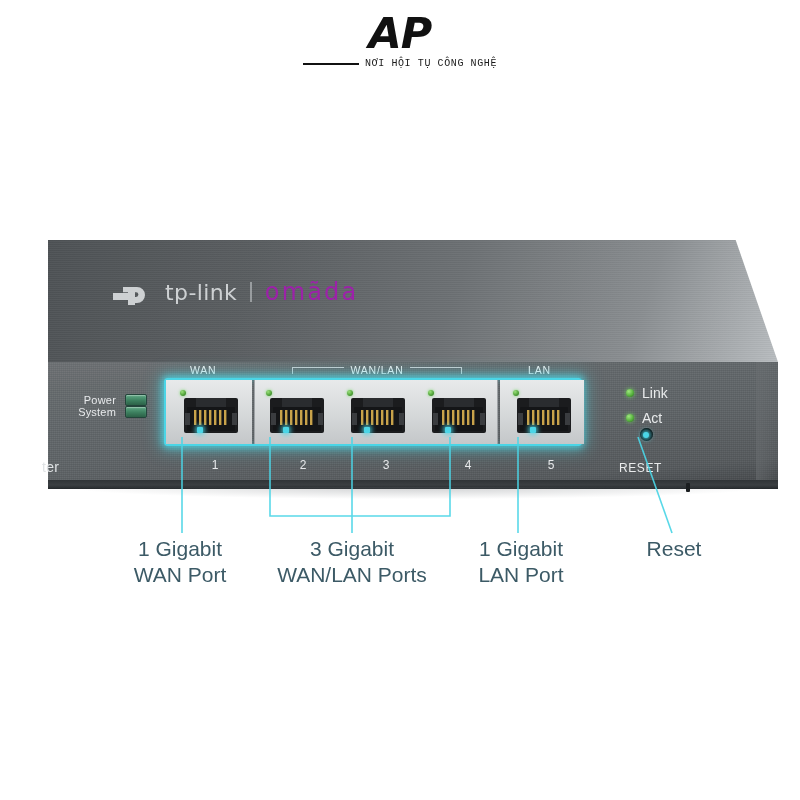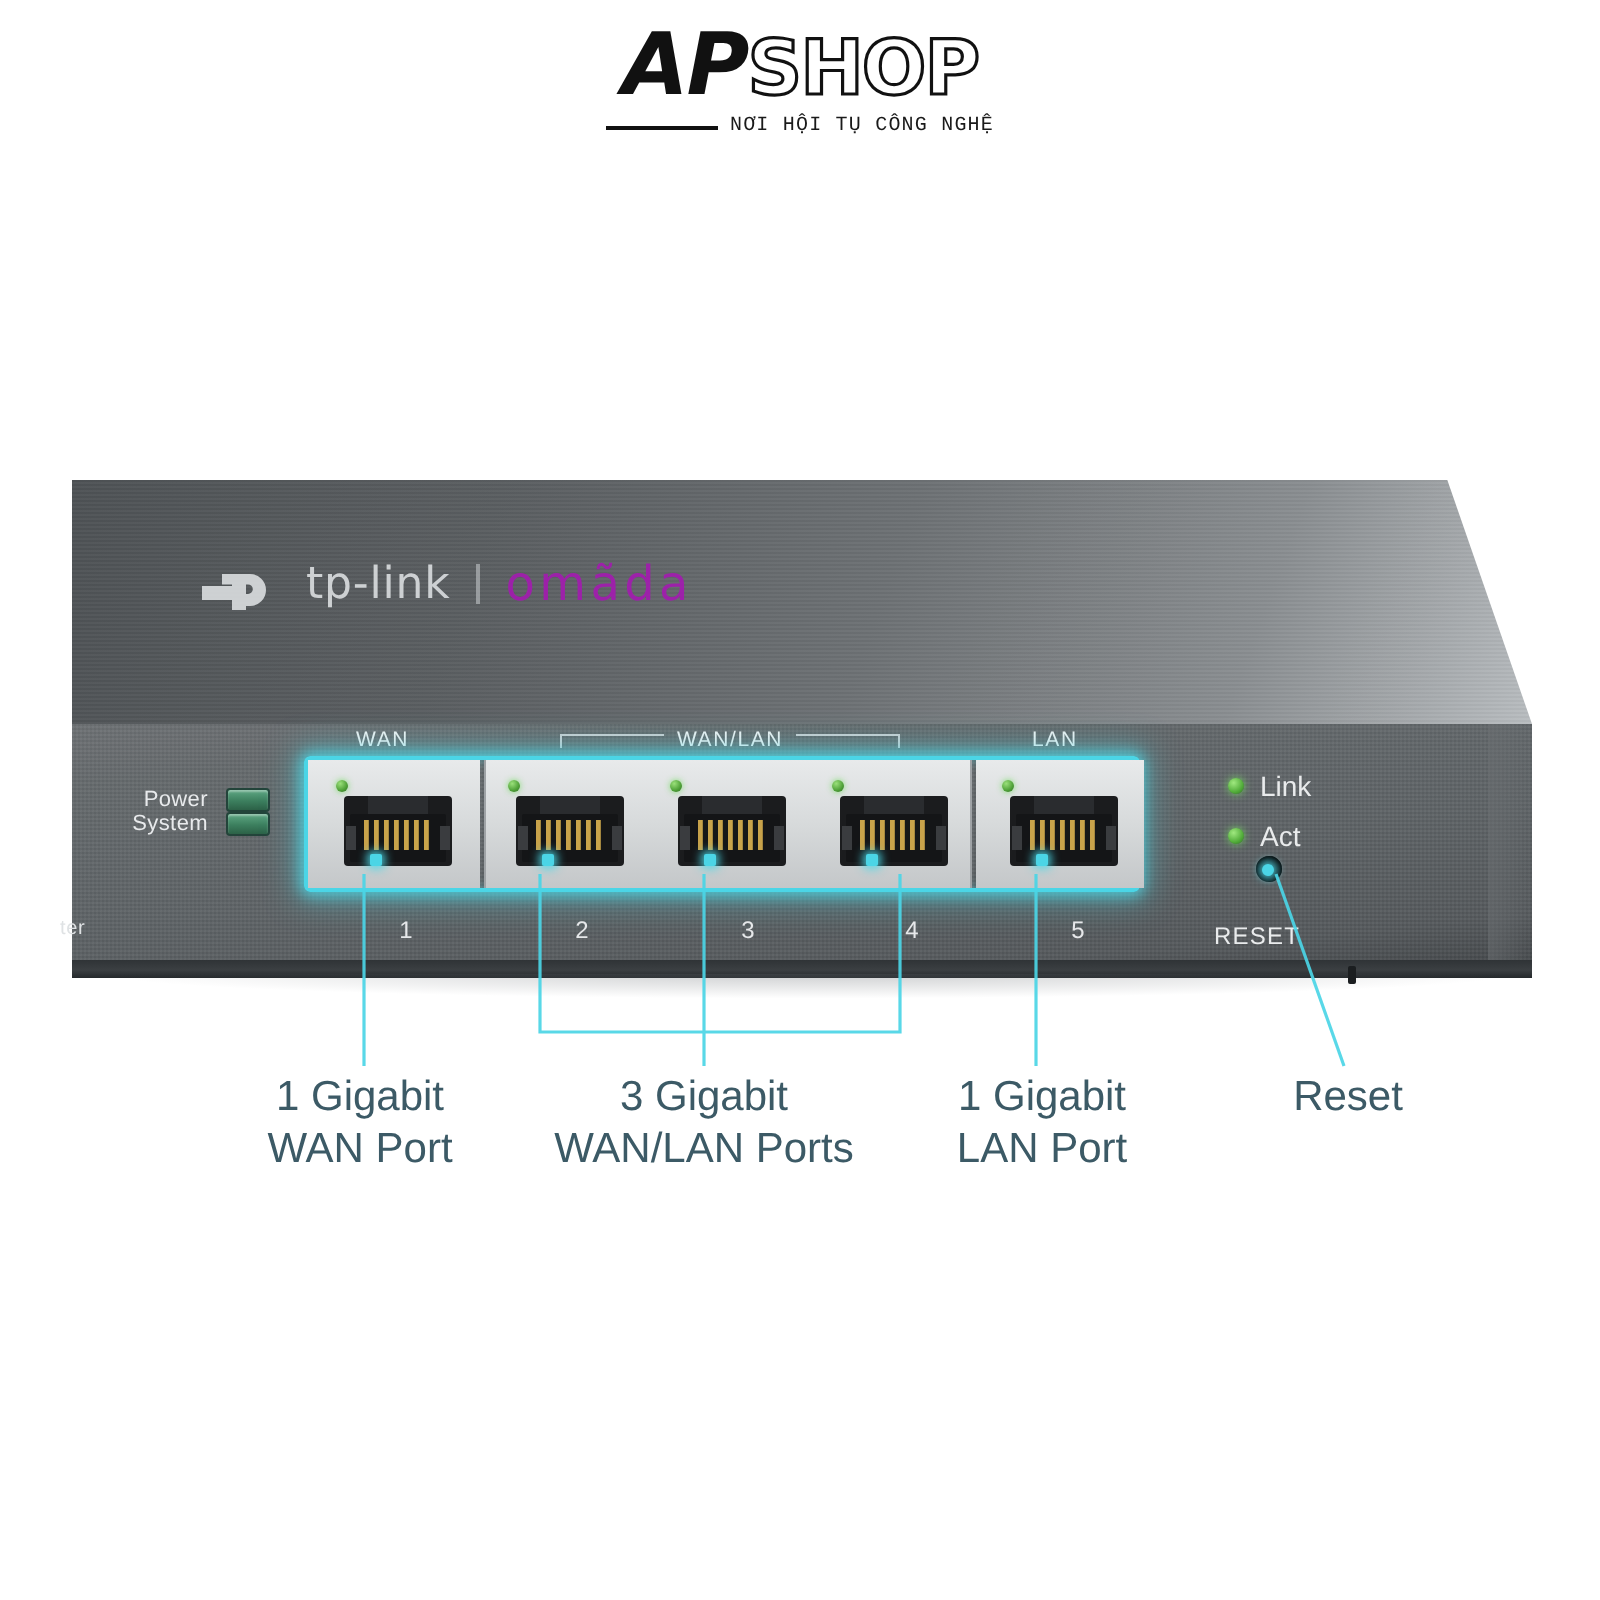--- a/index.html
+++ b/index.html
@@ -58,21 +58,21 @@
     font-family: Liberation Mono, monospace;
     font-size: 10px;
     letter-spacing: 0.6px;
     color: #1a1a1a;
     white-space: nowrap;
   }
 
   
   .device-stage {
     position: absolute;
-    left: 0; top: 0;
+    left: 12px; top: 0;
     width: 636px; height: 800px;
   }
 
   
   .device-top {
     position: absolute;
     left: 36px; top: 240px;
     width: 730px; height: 122px;
     background: linear-gradient(110deg, #4e5255 0%, #5a5e61 28%, #6d7174 55%, #8a8e91 80%, #b9bdc0 100%);
     clip-path: polygon(0 0, 94.2% 0, 100% 100%, 0 100%);
@@ -173,21 +173,21 @@
     width: 22px; height: 12px;
     border-radius: 2px;
     background: linear-gradient(180deg, #5fa884 0%, #3c7f5e 55%, #2c6147 100%);
     border: 1px solid #23443a;
     box-shadow: inset 0 1px 1px rgba(255,255,255,.35);
   }
   .router-word {
     position: absolute;
     left: 30px; top: 459px;
     font-family: "Liberation Sans", sans-serif;
-    font-size: 10px;
+    font-size: 14px;
     color: #dfe2e4;
     letter-spacing: .3px;
   }
 
   
   .port-panel {
     position: absolute;
     left: 152px; top: 378px;
     width: 418px; height: 68px;
     border: 2px solid #4bd5e6;
@@ -349,21 +349,20 @@
   .co-2 { left: 262px; width: 180px; }
   .co-3 { left: 446px; width: 150px; }
   .co-4 { left: 614px; width: 120px; }
 </style>
 </head>
 <body>
 
 <div class="brand">
   <div class="brand-wordmark">
     <span class="brand-ap">AP</span>
-    <span class="brand-shop">SHOP</span>
   </div>
   <div class="brand-tag-row">
     <span class="brand-rule"></span>
     <span class="brand-tagline">NƠI HỘI TỤ CÔNG NGHỆ</span>
   </div>
 </div>
 
 <div class="device-stage">
 
   <div class="device-top">

